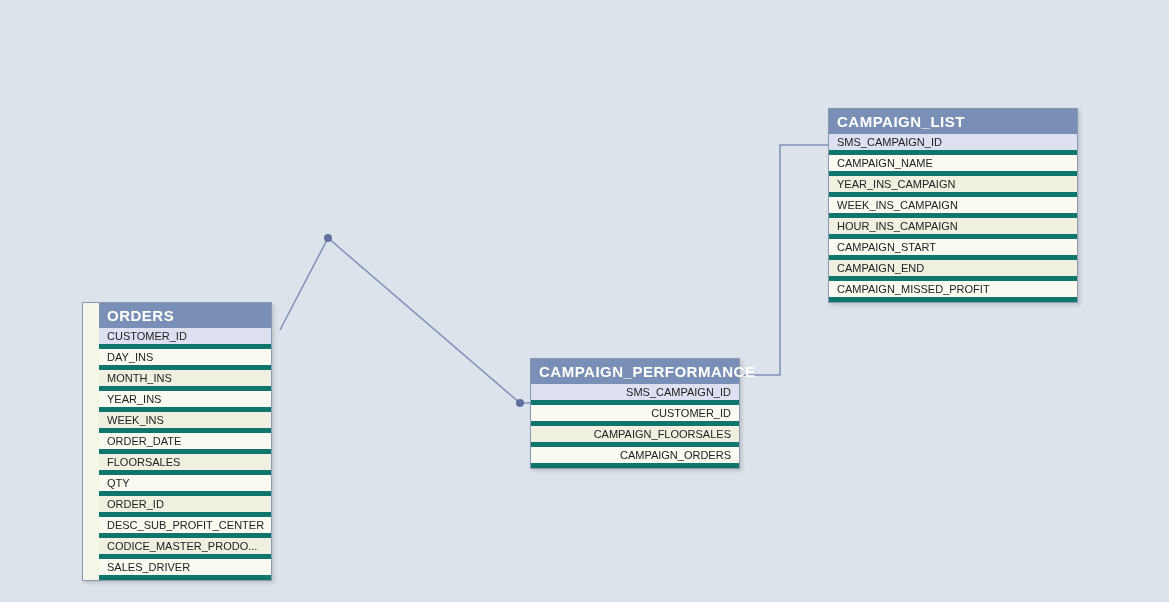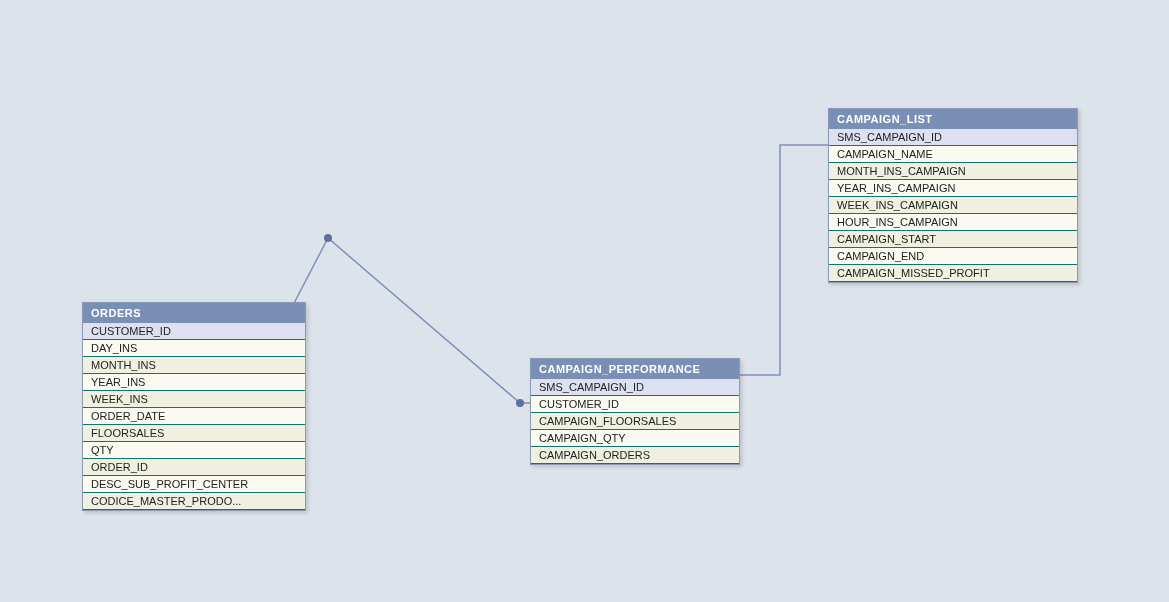--- a/index.html
+++ b/index.html
@@ -29,31 +29,31 @@
       border: 1px solid #8a9ab5;
       background: #f5f5e8;
       min-width: 185px;
       box-shadow: 2px 2px 4px rgba(0,0,0,0.15);
     }
     .db-table-header {
       background: #7a8fb5;
       color: white;
       font-weight: bold;
       padding: 4px 8px;
-      font-size: 11px;
+      font-size: 15px;
       letter-spacing: 0.5px;
       cursor: move;
     }
     .db-table-rows {
       overflow-y: auto;
       max-height: 260px;
     }
     .db-table-row {
       padding: 2px 8px;
-      border-bottom: 1px solid #0f766e;
+      border-bottom: 5px solid #0f766e;
       background: #fafaf0;
       font-size: 11px;
       color: #222;
       white-space: nowrap;
     }
     .db-table-row:nth-child(odd) {
       background: #f0f0e0;
     }
     .db-table-row.pk {
       background: #e8eaf5;
@@ -85,54 +85,53 @@
 
     <polyline points="280,330 328,238 520,403 530,403" fill="none" stroke="#8090bb" stroke-width="1.5"></polyline>
 
     <polyline points="735,375 780,375 780,145 828,145" fill="none" stroke="#8090bb" stroke-width="1.5"></polyline>
 
     <circle cx="328" cy="238" r="4" fill="#6070a0"></circle>
 
     <circle cx="520" cy="403" r="4" fill="#6070a0"></circle>
   </svg>
 
-  <div class="db-table" style="left: 82px; top: 302px; width: 224px;">
+  <div class="db-table" style="left: 82px; top: 302px; width: 190px; padding-left: 16px;">
     <div class="db-table-header">ORDERS</div>
     <div class="db-table-rows">
       <div class="db-table-row pk">CUSTOMER_ID</div>
       <div class="db-table-row">DAY_INS</div>
       <div class="db-table-row">MONTH_INS</div>
       <div class="db-table-row">YEAR_INS</div>
       <div class="db-table-row">WEEK_INS</div>
       <div class="db-table-row">ORDER_DATE</div>
       <div class="db-table-row">FLOORSALES</div>
       <div class="db-table-row">QTY</div>
       <div class="db-table-row">ORDER_ID</div>
       <div class="db-table-row">DESC_SUB_PROFIT_CENTER</div>
       <div class="db-table-row">CODICE_MASTER_PRODO...</div>
+      <div class="db-table-row">SALES_DRIVER</div>
     </div>
   </div>
 
-  <div class="db-table" style="left: 530px; top: 358px; width: 210px;">
+  <div class="db-table" style="left: 530px; top: 358px; width: 210px; text-align: right;">
     <div class="db-table-header">CAMPAIGN_PERFORMANCE</div>
     <div class="db-table-rows">
       <div class="db-table-row pk">SMS_CAMPAIGN_ID</div>
       <div class="db-table-row">CUSTOMER_ID</div>
       <div class="db-table-row">CAMPAIGN_FLOORSALES</div>
-      <div class="db-table-row">CAMPAIGN_QTY</div>
       <div class="db-table-row">CAMPAIGN_ORDERS</div>
     </div>
   </div>
 
   <div class="db-table" style="left: 828px; top: 108px; width: 250px;">
     <div class="db-table-header">CAMPAIGN_LIST</div>
     <div class="db-table-rows scrollable" style="max-height: 200px;">
       <div class="db-table-row pk">SMS_CAMPAIGN_ID</div>
       <div class="db-table-row">CAMPAIGN_NAME</div>
-      <div class="db-table-row">MONTH_INS_CAMPAIGN</div>
       <div class="db-table-row">YEAR_INS_CAMPAIGN</div>
       <div class="db-table-row">WEEK_INS_CAMPAIGN</div>
       <div class="db-table-row">HOUR_INS_CAMPAIGN</div>
       <div class="db-table-row">CAMPAIGN_START</div>
       <div class="db-table-row">CAMPAIGN_END</div>
       <div class="db-table-row">CAMPAIGN_MISSED_PROFIT</div>
     </div>
   </div>
 
 </div>

